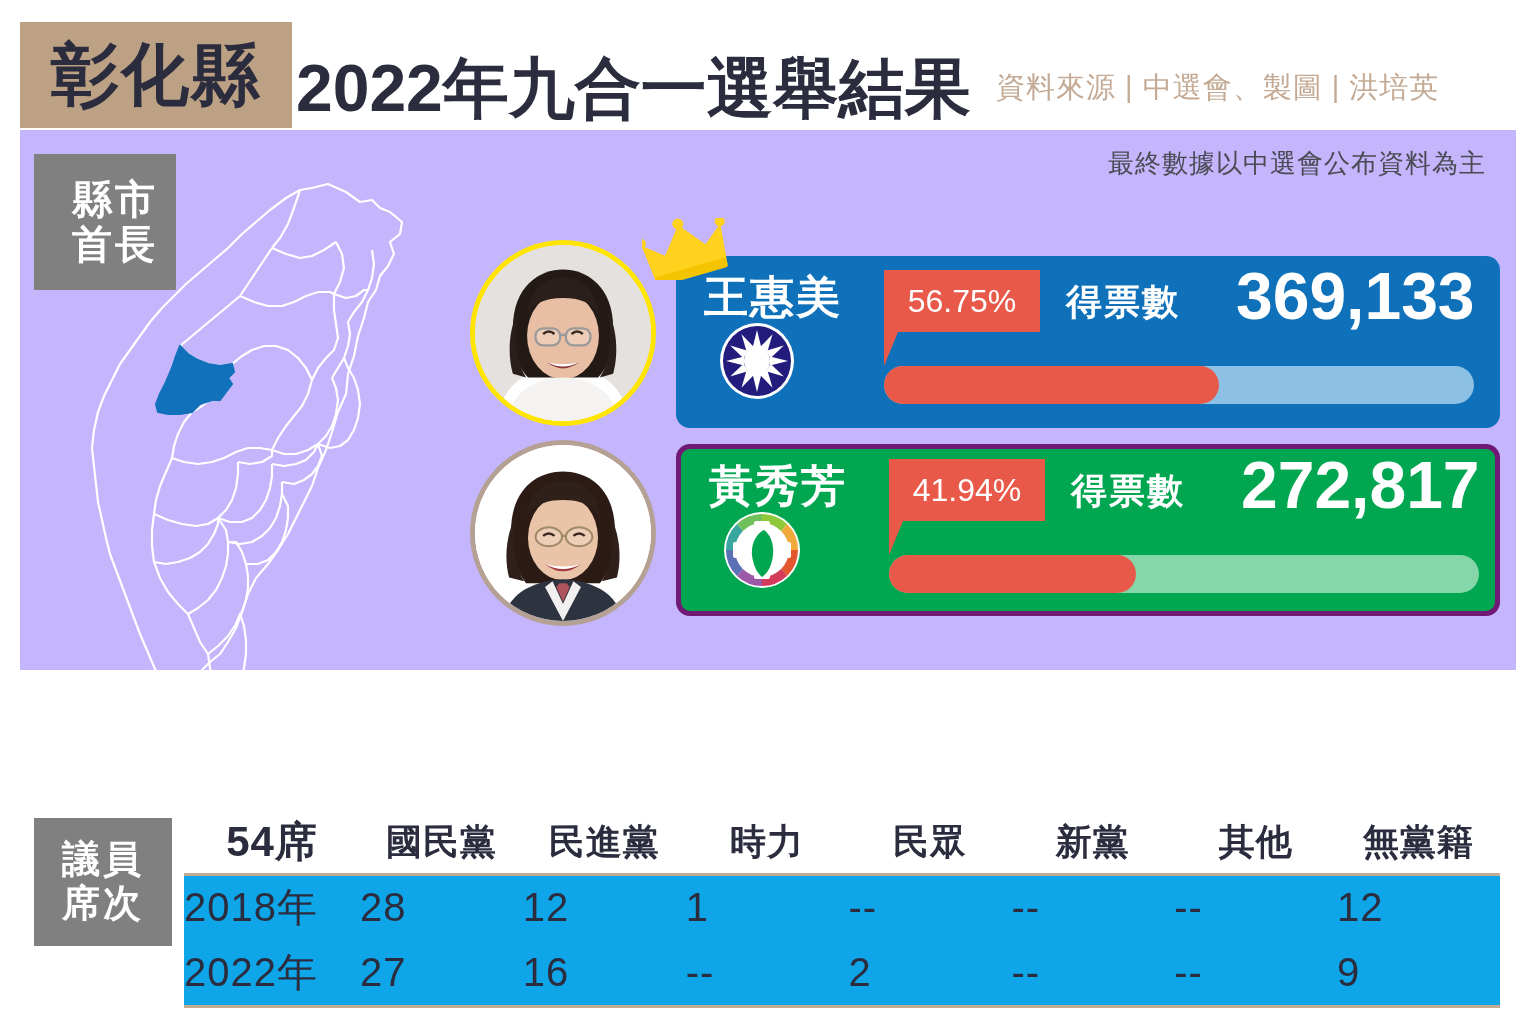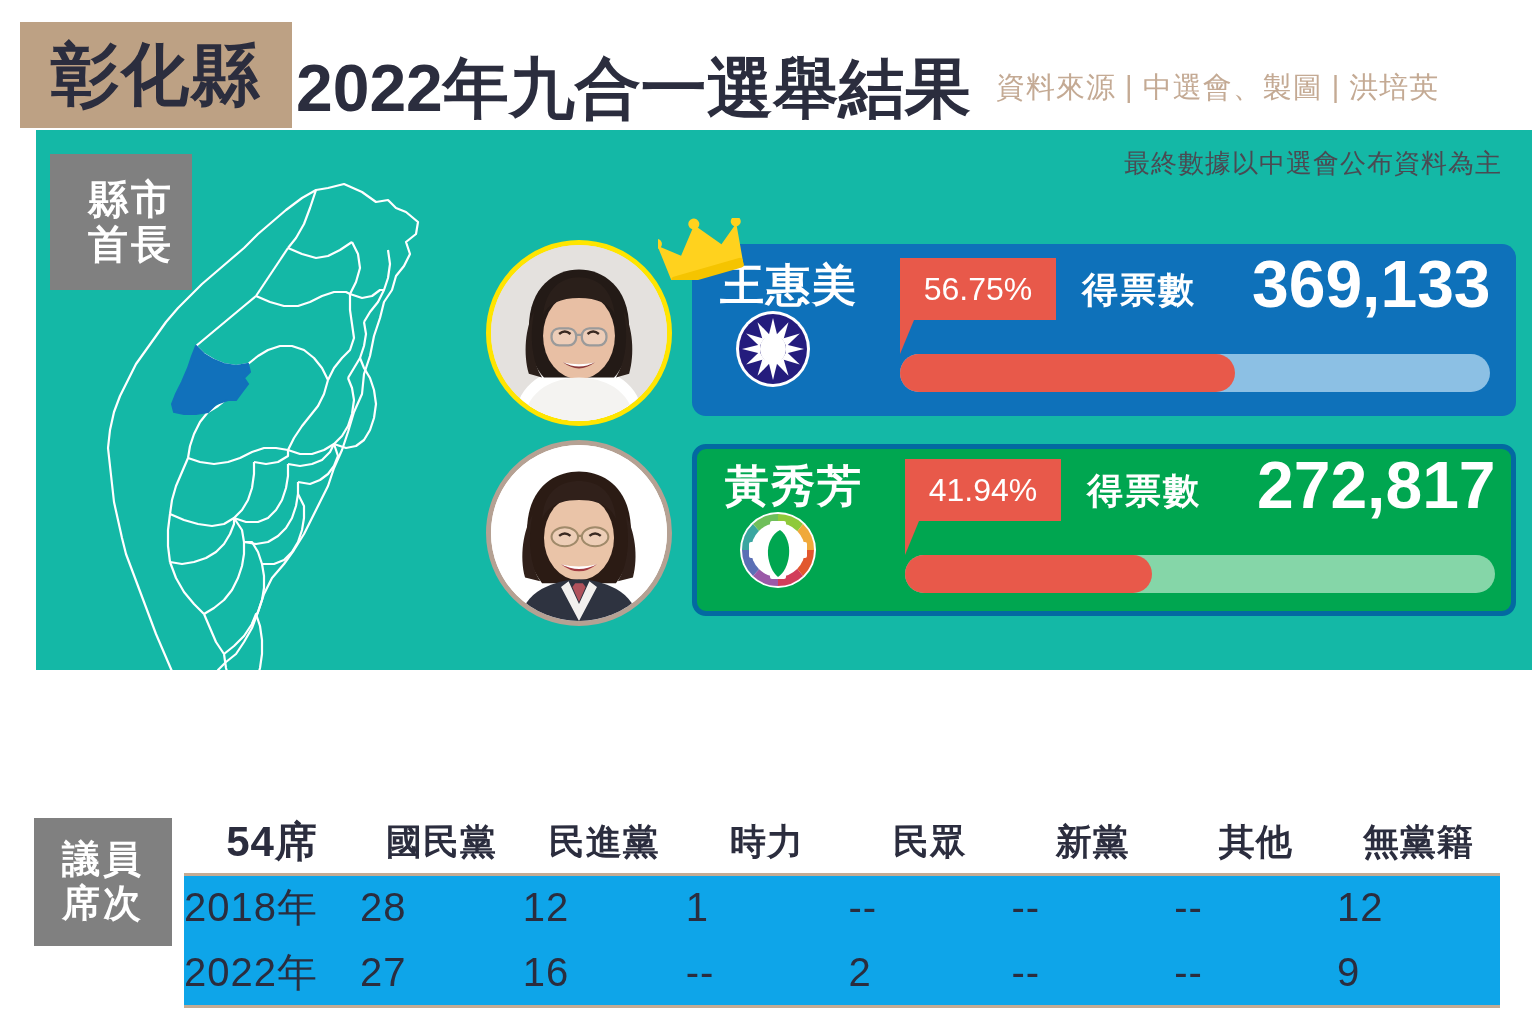--- a/index.html
+++ b/index.html
@@ -25,22 +25,22 @@
     position:absolute; left:296px; top:44px;
     font-size:66px; font-weight:bold; color:#2b2d3e; letter-spacing:0px; white-space:nowrap;
   }
   #source-line {
     position:absolute; left:996px; top:68px;
     font-size:29px; color:#c4aa94; letter-spacing:1px; white-space:nowrap;
   }
 
   
   #main-panel {
-    position:absolute; left:36px; top:130px; width:1496px; height:540px;
-    background:#14b8a6;
+    position:absolute; left:20px; top:130px; width:1496px; height:540px;
+    background:#c4b5fd;
   }
   #disclaimer {
     position:absolute; right:30px; top:16px;
     font-size:26px; color:#4a4a52; letter-spacing:1px; white-space:nowrap;
   }
   #section-label-mayor {
     position:absolute; left:14px; top:24px; width:142px; height:136px;
     background:#808080; display:flex; flex-direction:column;
     align-items:center; justify-content:center; gap:2px;padding-left:20px;
   }
@@ -64,22 +64,22 @@
   #photo-0 { border:5px solid #ffe500; background:#e4e1de; }
   #photo-1 { border:5px solid #b5a193; background:#ffffff; }
   .photo-ring .face { position:absolute; inset:0; }
 
   .crown { position:absolute; left:182px; top:-22px; width:86px; height:62px; z-index:6; }
 
   .cand-card {
     position:absolute; left:216px; top:4px; width:824px; height:172px;
     border-radius:14px; z-index:2;
   }
-  #card-0 { background:#0e71ba; }
-  #card-1 { background:#00a650; border:5px solid #0369a1; }
+  #card-0 { background:#0e71ba;margin-top:12px; }
+  #card-1 { background:#00a650; border:5px solid #701a75; }
 
   .cand-name {
     position:absolute; left:28px; top:12px;
     font-size:44px; font-weight:bold; color:#ffffff; letter-spacing:2px; white-space:nowrap;
   }
   #card-1 .cand-name { top:8px; }
 
   .party-emblem { position:absolute; left:42px; top:66px; width:78px; height:78px; }
   #card-1 .party-emblem { top:62px; }
 

